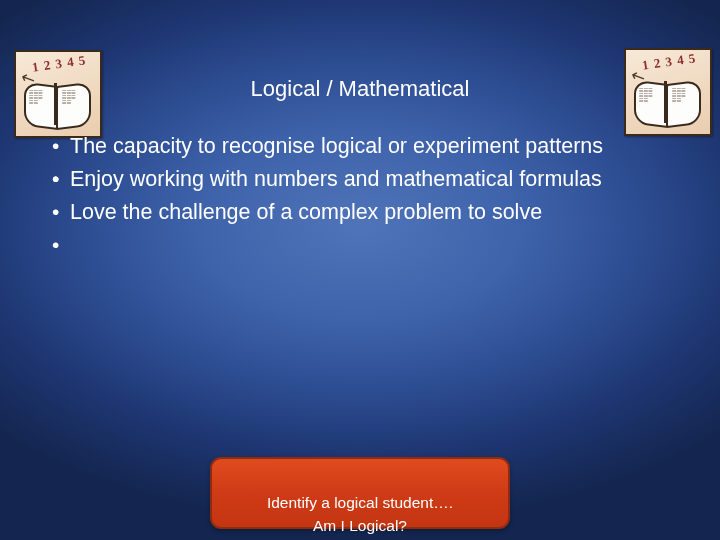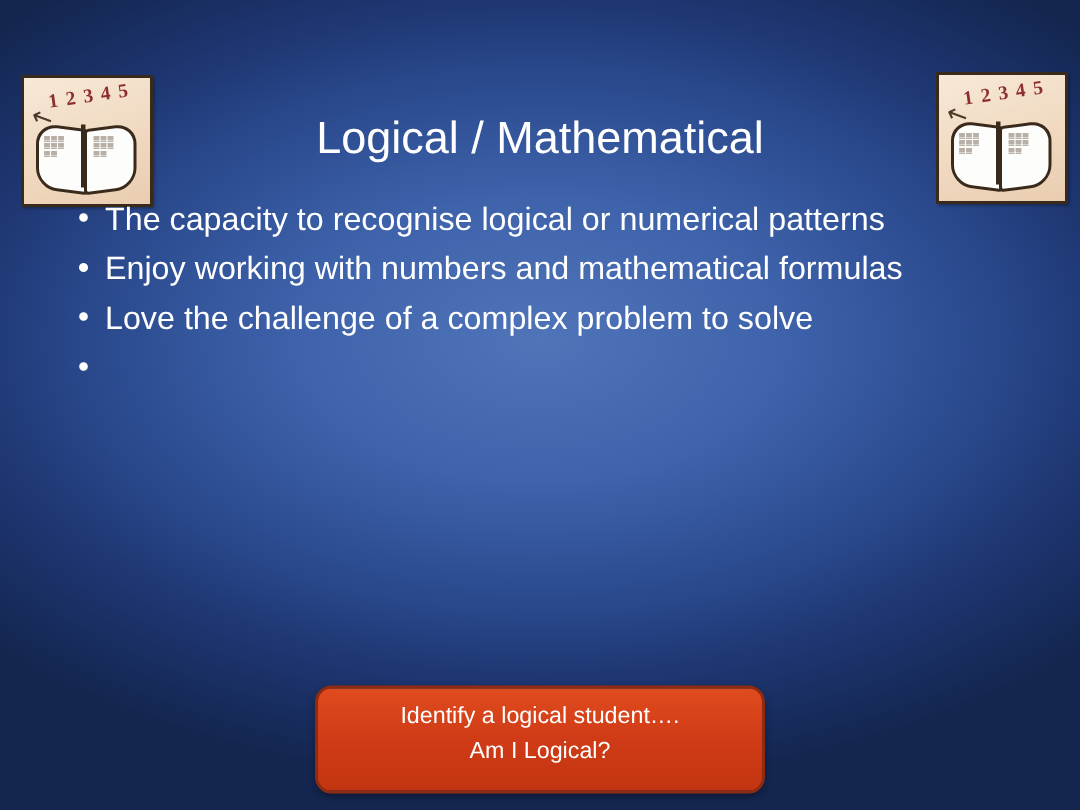--- a/index.html
+++ b/index.html
@@ -91,21 +91,21 @@
     font-size: 8px;
     color: #7a6a58;
     line-height: 5px;
   }
   .title {
     position: absolute;
     left: 0;
     top: 76px;
     width: 720px;
     text-align: center;
-    font-size: 30px;
+    font-size: 22px;
     color: #ffffff;
     letter-spacing: 0px;
   }
   .bullets {
     position: absolute;
     left: 40px;
     top: 130px;
     width: 640px;
     color: #ffffff;
     font-size: 21.5px;
@@ -129,21 +129,21 @@
     top: 457px;
     width: 300px;
     height: 72px;
     background: linear-gradient(180deg, #e04b1e 0%, #cf3b16 50%, #c33511 100%);
     border: 2px solid #8f2b10;
     border-radius: 11px;
     color: #ffffff;
     font-size: 15.5px;
     line-height: 23px;
     text-align: center;
-    padding-top: 7px;
+    padding-top: 32px;
     box-sizing: border-box;
     box-shadow: 0 2px 4px rgba(0,0,0,0.3);
   }
 </style>
 </head>
 <body>
 
 <div class="slide">
 
   <div class="clipart left">
@@ -168,21 +168,21 @@
       <div class="scribble" style="left:5px; top:8px;">≡≡≡<br>≡≡≡<br>≡≡</div>
       <div class="scribble" style="left:38px; top:8px;">≡≡≡<br>≡≡≡<br>≡≡</div>
     </div>
   </div>
 
   <div class="title">Logical / Mathematical</div>
 
   <div class="bullets">
     <div class="bullet">
       <span class="dot">•</span>
-      <span>The capacity to recognise logical or numerical patterns</span>
+      <span>The capacity to recognise logical or experiment patterns</span>
     </div>
     <div class="bullet">
       <span class="dot">•</span>
     </div>
     <div class="bullet">
       <span class="dot">•</span>
       <span>Enjoy working with numbers and mathematical formulas</span>
     </div>
     <div class="bullet">
       <span class="dot">•</span>

